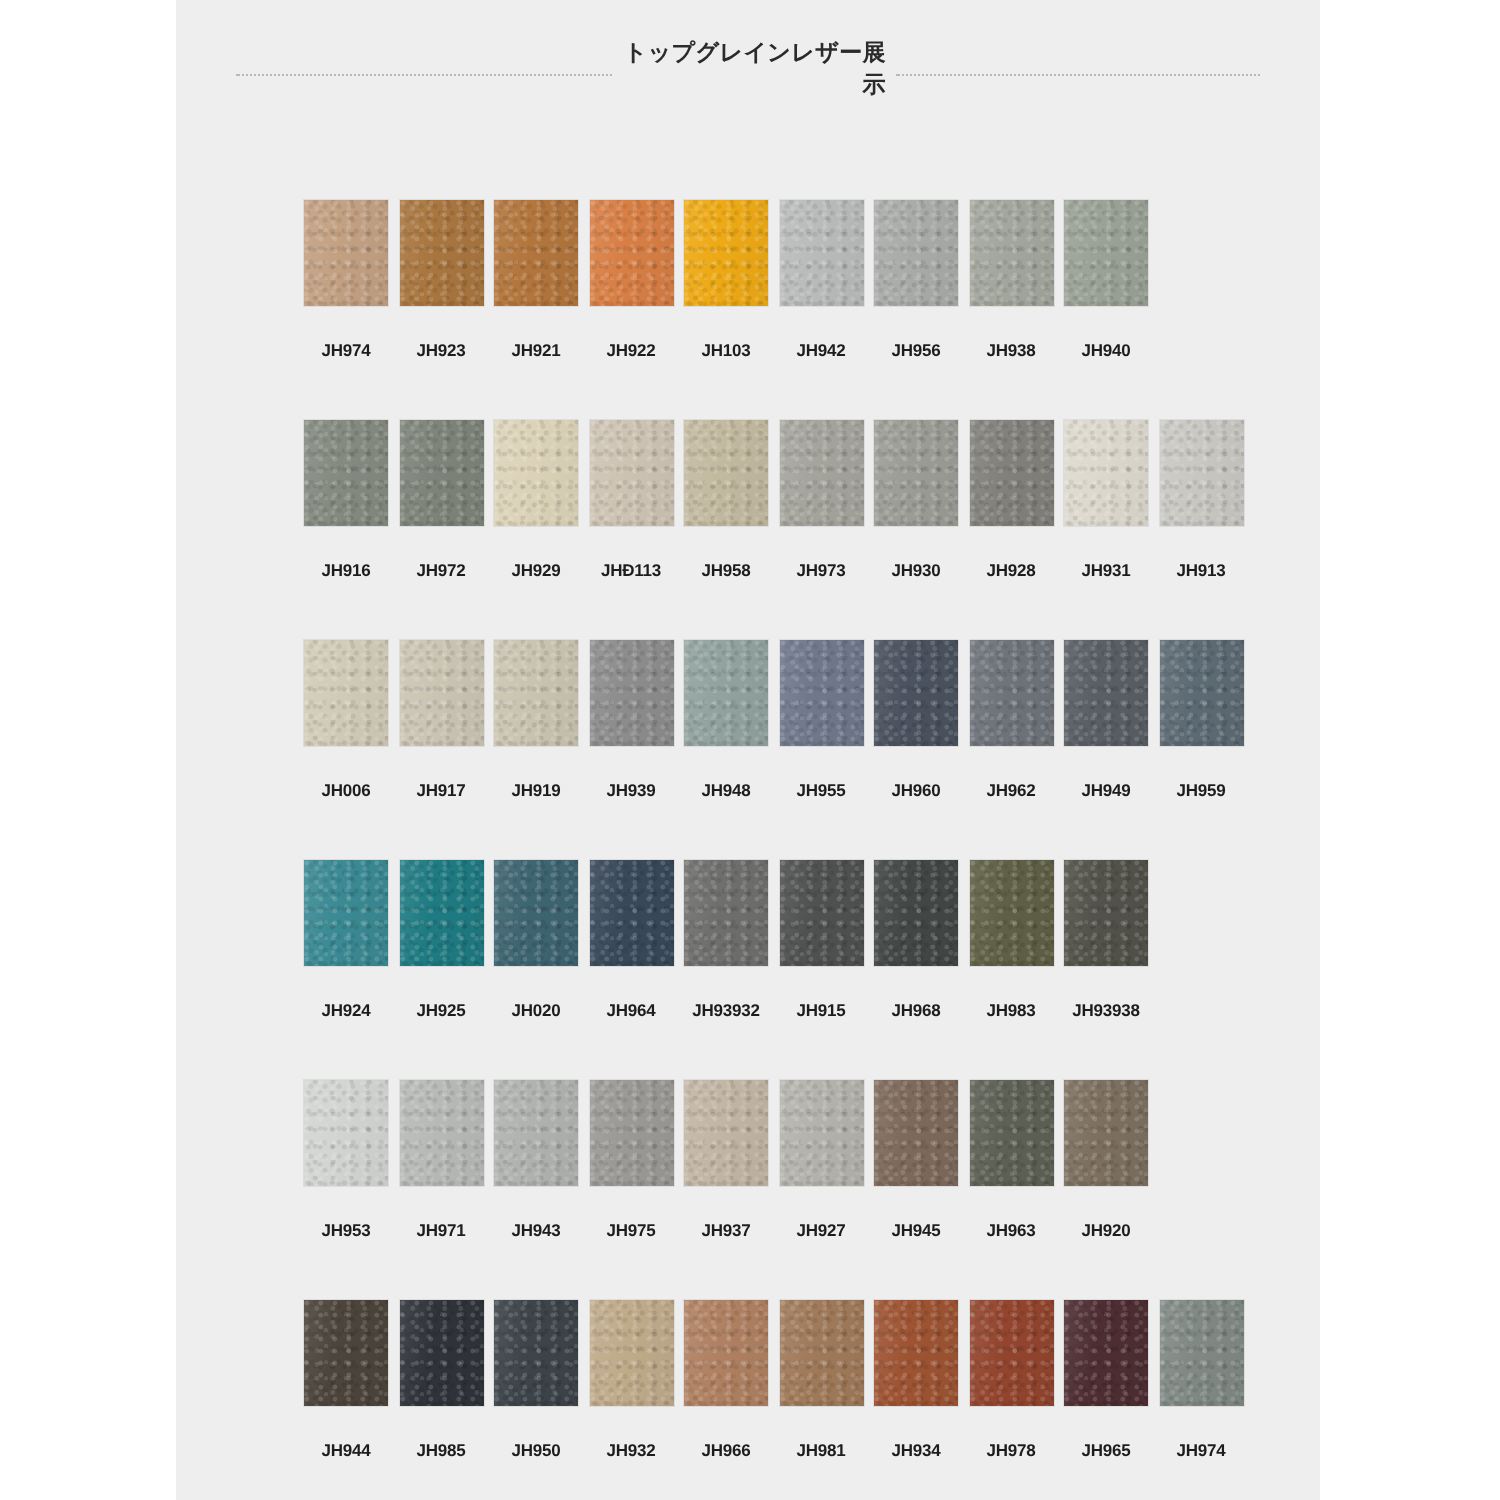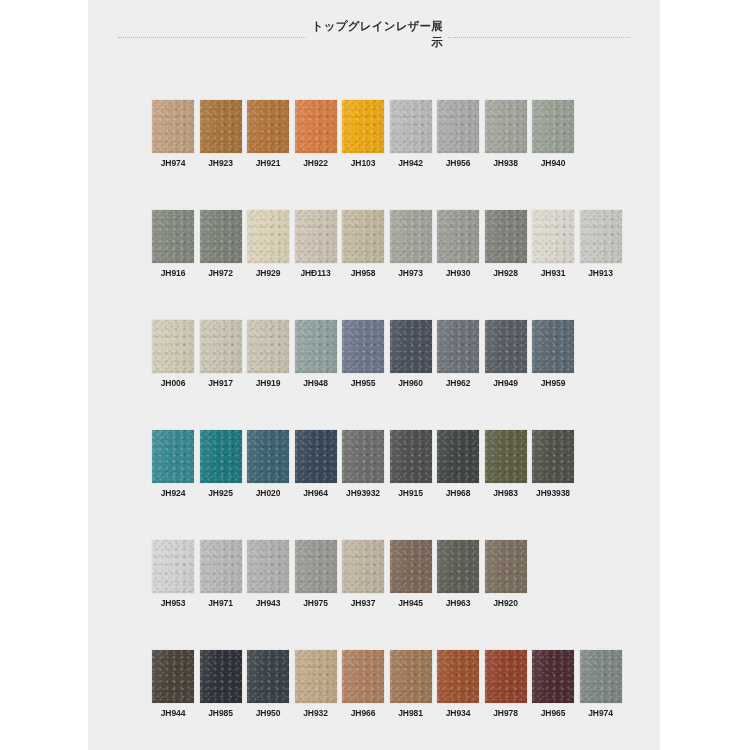--- a/index.html
+++ b/index.html
@@ -107,21 +107,21 @@
   .swatch::after {
     content: "";
     position: absolute;
     inset: 0;
     background:
       linear-gradient(100deg, rgba(255,255,255,0.10) 0%, rgba(255,255,255,0.0) 38%, rgba(0,0,0,0.05) 100%);
     pointer-events: none;
   }
 
   .label {
-    margin-top: 5px;
+    margin-top: 17px;
     font-size: 8.5px;
     font-weight: 700;
     color: #1d1d1d;
     white-space: nowrap;
     letter-spacing: -0.1px;
     font-family: "Liberation Sans", sans-serif;
   }
 </style>
 </head>
 <body>
@@ -223,20 +223,24 @@
       </div>
       <div class="cell">
         <div class="swatch" style="background-color: rgb(203, 197, 180);"></div>
         <div class="label">JH917</div>
       </div>
       <div class="cell">
         <div class="swatch" style="background-color: rgb(203, 196, 178);"></div>
         <div class="label">JH919</div>
       </div>
       <div class="cell">
+        <div class="swatch" style="background-color: rgb(141, 141, 141);"></div>
+        <div class="label">JH939</div>
+      </div>
+      <div class="cell">
         <div class="swatch" style="background-color: rgb(146, 163, 160);"></div>
         <div class="label">JH948</div>
       </div>
       <div class="cell">
         <div class="swatch" style="background-color: rgb(112, 120, 140);"></div>
         <div class="label">JH955</div>
       </div>
       <div class="cell">
         <div class="swatch" style="background-color: rgb(75, 83, 96);"></div>
         <div class="label">JH960</div>
@@ -307,20 +311,24 @@
       </div>
       <div class="cell">
         <div class="swatch" style="background-color: rgb(155, 154, 150);"></div>
         <div class="label">JH975</div>
       </div>
       <div class="cell">
         <div class="swatch" style="background-color: rgb(194, 182, 165);"></div>
         <div class="label">JH937</div>
       </div>
       <div class="cell">
+        <div class="swatch" style="background-color: rgb(180, 179, 172);"></div>
+        <div class="label">JH927</div>
+      </div>
+      <div class="cell">
         <div class="swatch" style="background-color: rgb(126, 106, 92);"></div>
         <div class="label">JH945</div>
       </div>
       <div class="cell">
         <div class="swatch" style="background-color: rgb(94, 97, 85);"></div>
         <div class="label">JH963</div>
       </div>
       <div class="cell">
         <div class="swatch" style="background-color: rgb(125, 112, 96);"></div>
         <div class="label">JH920</div>

